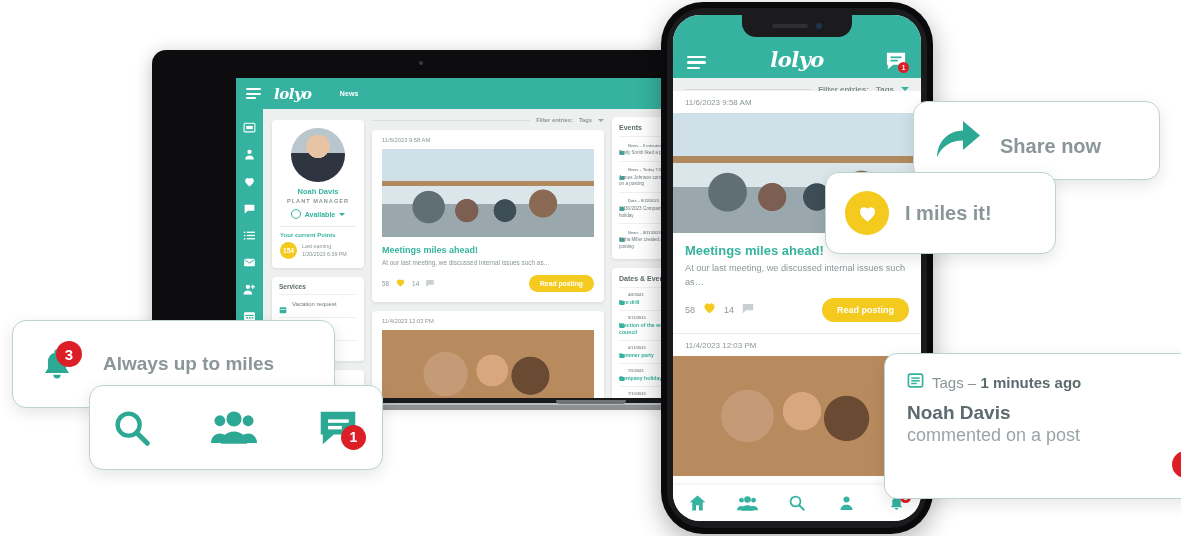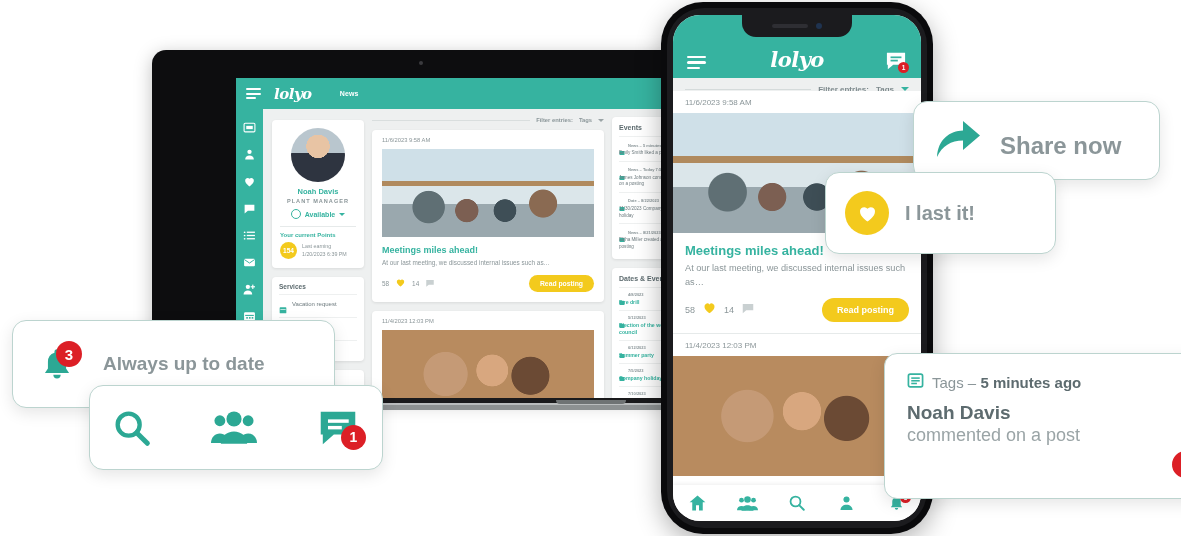--- a/index.html
+++ b/index.html
@@ -158,21 +158,21 @@
   .ph-nav .ni svg{fill:#36b3a0;}
   .ph-nav .badge{right:-4px;top:-1px;width:11px;height:11px;font-size:6.5px;}
 
   
   .callout{position:absolute;background:#fff;border:1px solid #bcd4cf;border-radius:14px;
      display:flex;align-items:center;box-shadow:0 5px 16px rgba(0,0,0,.1);}
   .co-label{color:#8b9699;font-weight:700;}
 
   .co-share{left:913px;top:101px;width:205px;height:77px;padding:0 20px;gap:18px;}
   .co-share .ic svg{width:48px;height:40px;fill:#2ca894;}
-  .co-share .co-label{font-size:24px;margin-top:11px;}
+  .co-share .co-label{font-size:20px;margin-top:11px;}
 
   .co-like{left:825px;top:172px;width:191px;height:80px;padding:0 19px;gap:16px;}
   .co-like .circle{width:44px;height:44px;border-radius:50%;background:#f3ca1d;
      display:flex;align-items:center;justify-content:center;}
   .co-like .circle svg{width:23px;height:21px;fill:#fff;}
   .co-like .co-label{font-size:20px;}
 
   .co-alert{left:12px;top:320px;width:277px;height:86px;padding:0 22px;gap:24px;}
   .co-alert .bellwrap{position:relative;width:44px;height:44px;display:flex;align-items:center;justify-content:center;}
   .co-alert .bellwrap svg{width:34px;height:36px;fill:#2ca894;}
@@ -592,32 +592,32 @@
     </span>
     <span class="co-label">Share now</span>
   </div>
 
   <div class="callout co-like">
     <span class="circle">
       <svg viewBox="0 0 24 24">
           <path d="M12 21s-8.5-5.4-8.5-10.8A4.8 4.8 0 0 1 12 6.6a4.8 4.8 0 0 1 8.5 3.6C20.5 15.6 12 21 12 21z"></path>
         </svg>
     </span>
-    <span class="co-label">I last it!</span>
+    <span class="co-label">I miles it!</span>
   </div>
 
   <div class="callout co-alert">
     <span class="bellwrap">
       <svg viewBox="0 0 24 24">
           <path d="M12 1.6a1.8 1.8 0 0 1 1.8 1.8v.7A6.7 6.7 0 0 1 18.4 10.4V15.2l2.1 3.2H3.5l2.1-3.2v-4.8A6.7 6.7 0 0 1 10.2 4.1v-.7A1.8 1.8 0 0 1 12 1.6z"></path>
           <path d="M9.4 19.6h5.2a2.6 2.6 0 0 1-5.2 0z"></path>
         </svg>
       <span class="badge">3</span>
     </span>
-    <span class="co-label">Always up to date</span>
+    <span class="co-label">Always up to miles</span>
   </div>
 
   <div class="callout co-icons">
     <span class="ic">
       <svg width="40" height="40" viewBox="0 0 24 24">
           <circle cx="10" cy="10" r="6.6" fill="none" stroke="#2ca894" stroke-width="2.6"></circle>
           <line x1="14.8" y1="14.8" x2="21.2" y2="21.2" stroke="#2ca894" stroke-width="3" stroke-linecap="round"></line>
         </svg>
     </span>
     <span class="ic">
@@ -643,21 +643,21 @@
   <div class="callout co-news">
     <div class="nrow">
       <span class="nico">
         <svg viewBox="0 0 24 24">
             <rect x="2" y="3" width="20" height="18" rx="2.5" fill="none" stroke="#36b3a0" stroke-width="2.4"></rect>
             <rect x="6" y="7.5" width="12" height="2.2"></rect>
             <rect x="6" y="11.3" width="12" height="2.2"></rect>
             <rect x="6" y="15.1" width="8" height="2.2"></rect>
           </svg>
       </span>
-      <span class="ntxt"><span>Tags –</span> <b>5 minutes ago</b></span>
+      <span class="ntxt"><span>Tags –</span> <b>1 minutes ago</b></span>
     </div>
     <div class="nname">Noah Davis</div>
     <div class="nsub">commented on a post</div>
     <div class="nbell">
       <svg viewBox="0 0 24 24">
           <path d="M12 1.6a1.8 1.8 0 0 1 1.8 1.8v.7A6.7 6.7 0 0 1 18.4 10.4V15.2l2.1 3.2H3.5l2.1-3.2v-4.8A6.7 6.7 0 0 1 10.2 4.1v-.7A1.8 1.8 0 0 1 12 1.6z"></path>
           <path d="M9.4 19.6h5.2a2.6 2.6 0 0 1-5.2 0z"></path>
         </svg>
     </div>
   </div>

